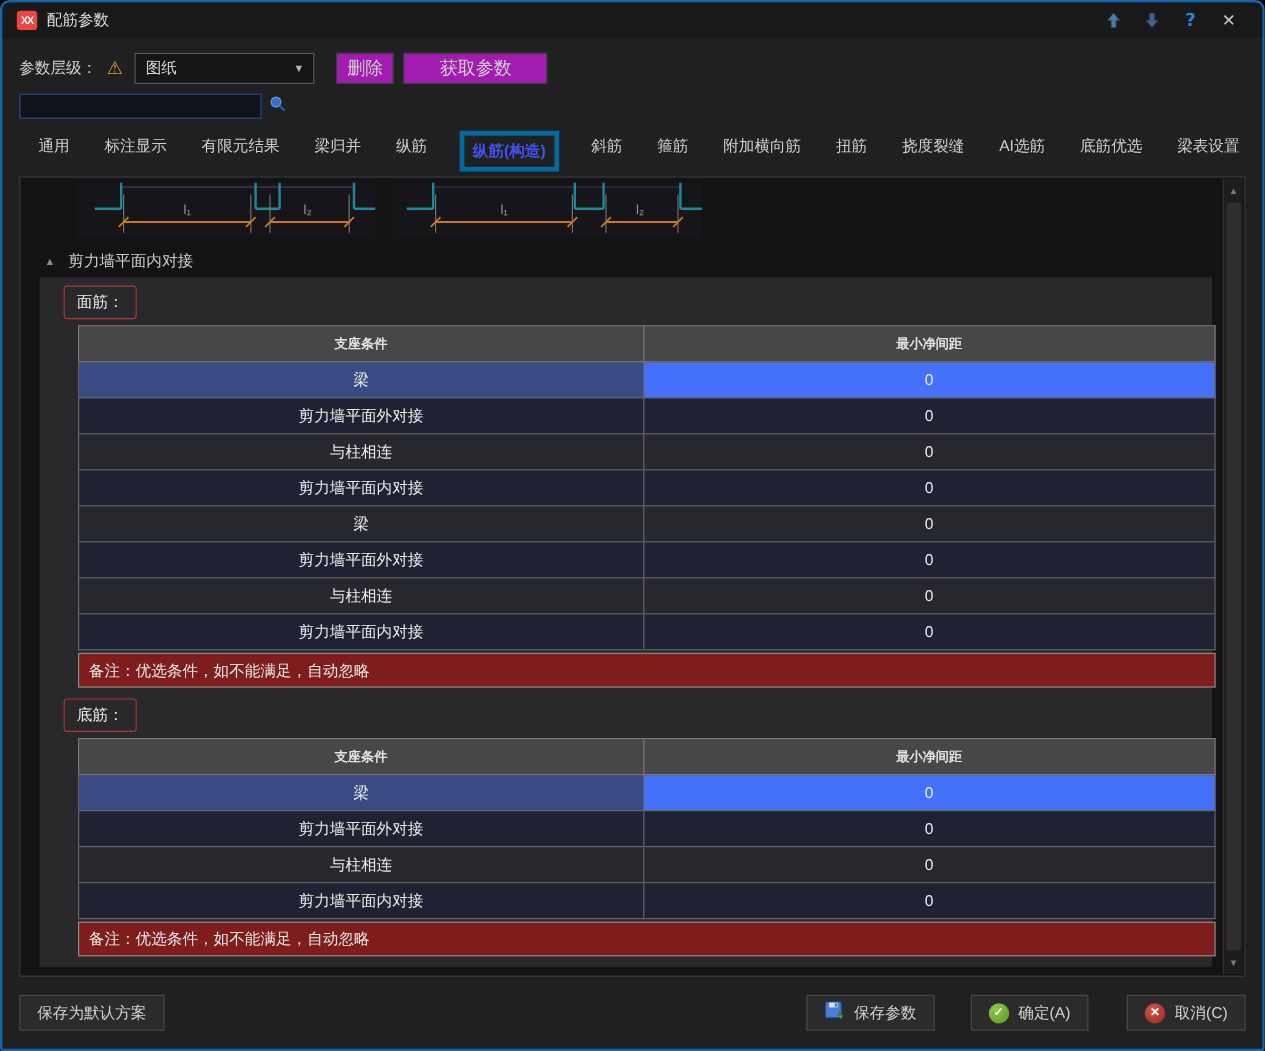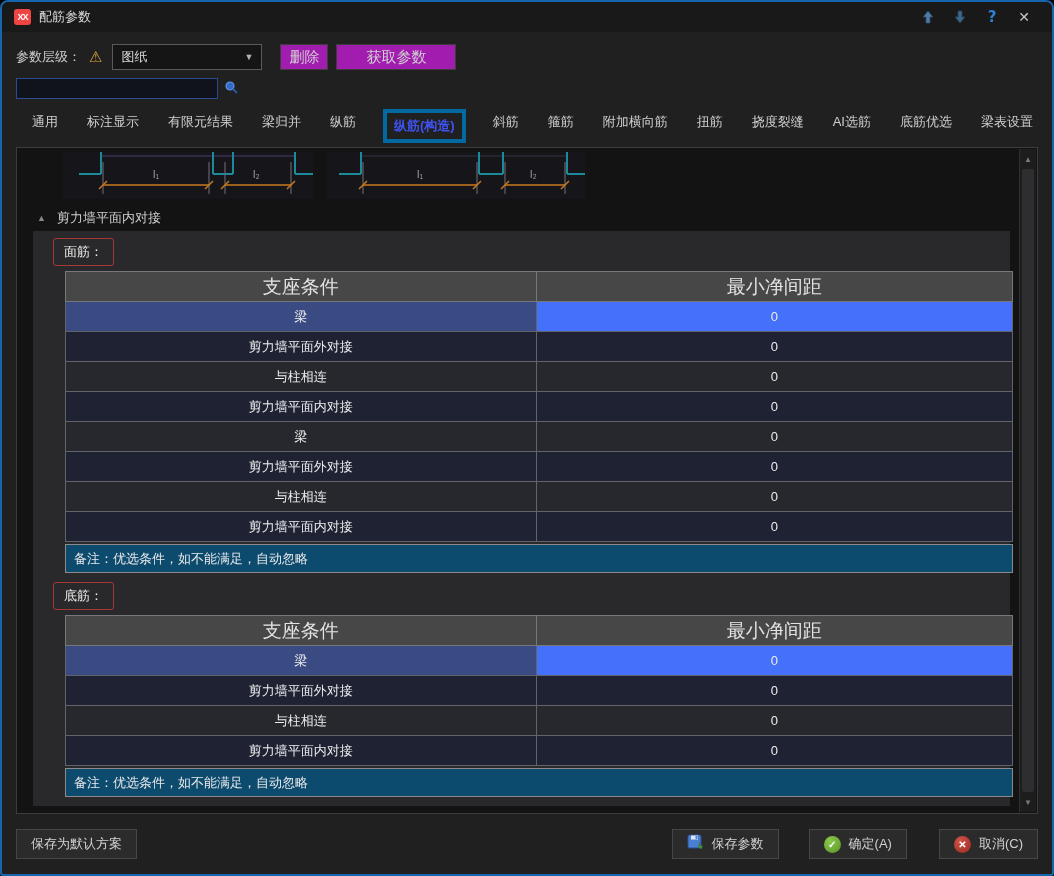--- a/index.html
+++ b/index.html
@@ -57,31 +57,31 @@
   .section-header{display:flex;align-items:center;gap:11px;padding:10px 0 4px 20px;}
   .collapse-arrow{color:#8a8a8a;font-size:9px;}
   .section-title{color:#cccccc;font-size:13px;}
 
   .panel{margin-left:16px;width:977px;background:#29292b;padding:7px 0 9px 12px;}
 
   .group-label{display:inline-block;margin-left:8px;border:1px solid #a63838;border-radius:3px;
     padding:4px 10px;color:#ededed;font-size:13px;background:transparent;}
 
   table.ptable{margin:5px 0 0 20px;width:948px;border-collapse:collapse;table-layout:fixed;}
-  .ptable th{height:30px;background:#474747;color:#e3e3e3;font-weight:normal;font-size:19px;
+  .ptable th{height:30px;background:#474747;color:#e3e3e3;font-weight:bold;font-size:11px;
     border:1px solid #77777c;}
   .ptable td{height:30px;text-align:center;color:#ececec;font-size:13px;border:1px solid #63636a;}
   .ptable col.c1{width:49.7%;} .ptable col.c2{width:50.3%;}
   tr.navy td{background:#1f2233;}
   tr.gray td{background:#27282e;}
   tr.sel td.cond{background:#3a4a82;}
   tr.sel td.val{background:#4470fa;}
 
   .note-row{margin:2px 0 0 20px;width:948px;height:29px;border:1px solid #8a8a8a;
-    display:flex;align-items:center;padding-left:8px;color:#e8e8e8;font-size:13px;background:#0c4a6e;}
+    display:flex;align-items:center;padding-left:8px;color:#e8e8e8;font-size:13px;background:#7f1d1d;}
 
   .group-gap{height:9px;}
 
   
   .scrollbar{position:absolute;top:1px;right:1px;bottom:1px;width:17px;background:#1d1d1d;border-left:1px solid #303030;}
   .sb-arrow{position:absolute;left:0;width:16px;height:16px;display:flex;align-items:center;justify-content:center;color:#7a7a7a;font-size:8px;}
   .sb-up{top:2px;} .sb-down{bottom:2px;}
   .sb-thumb{position:absolute;left:2px;right:2px;top:20px;bottom:20px;background:#2e2e31;border-radius:2px;}
 
   

